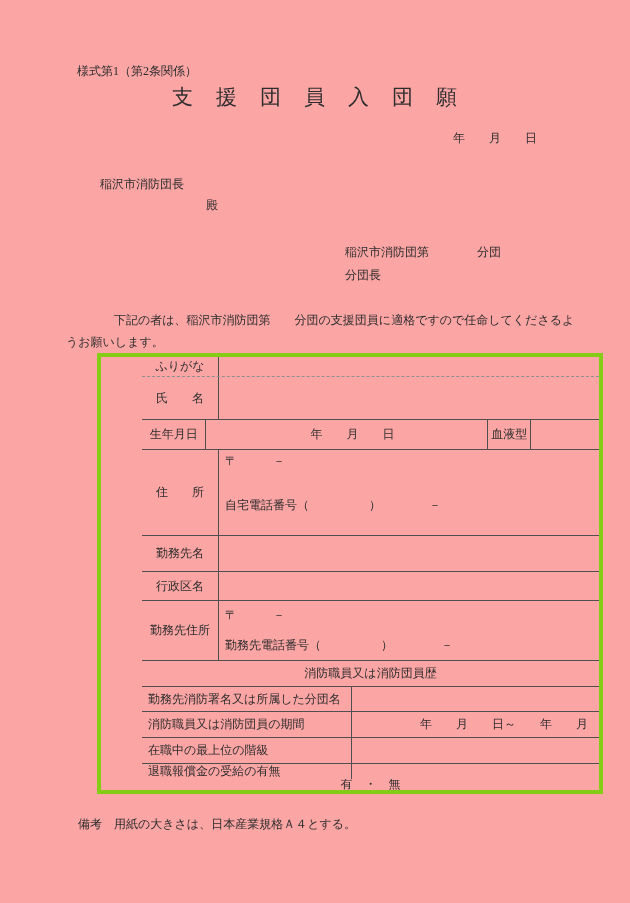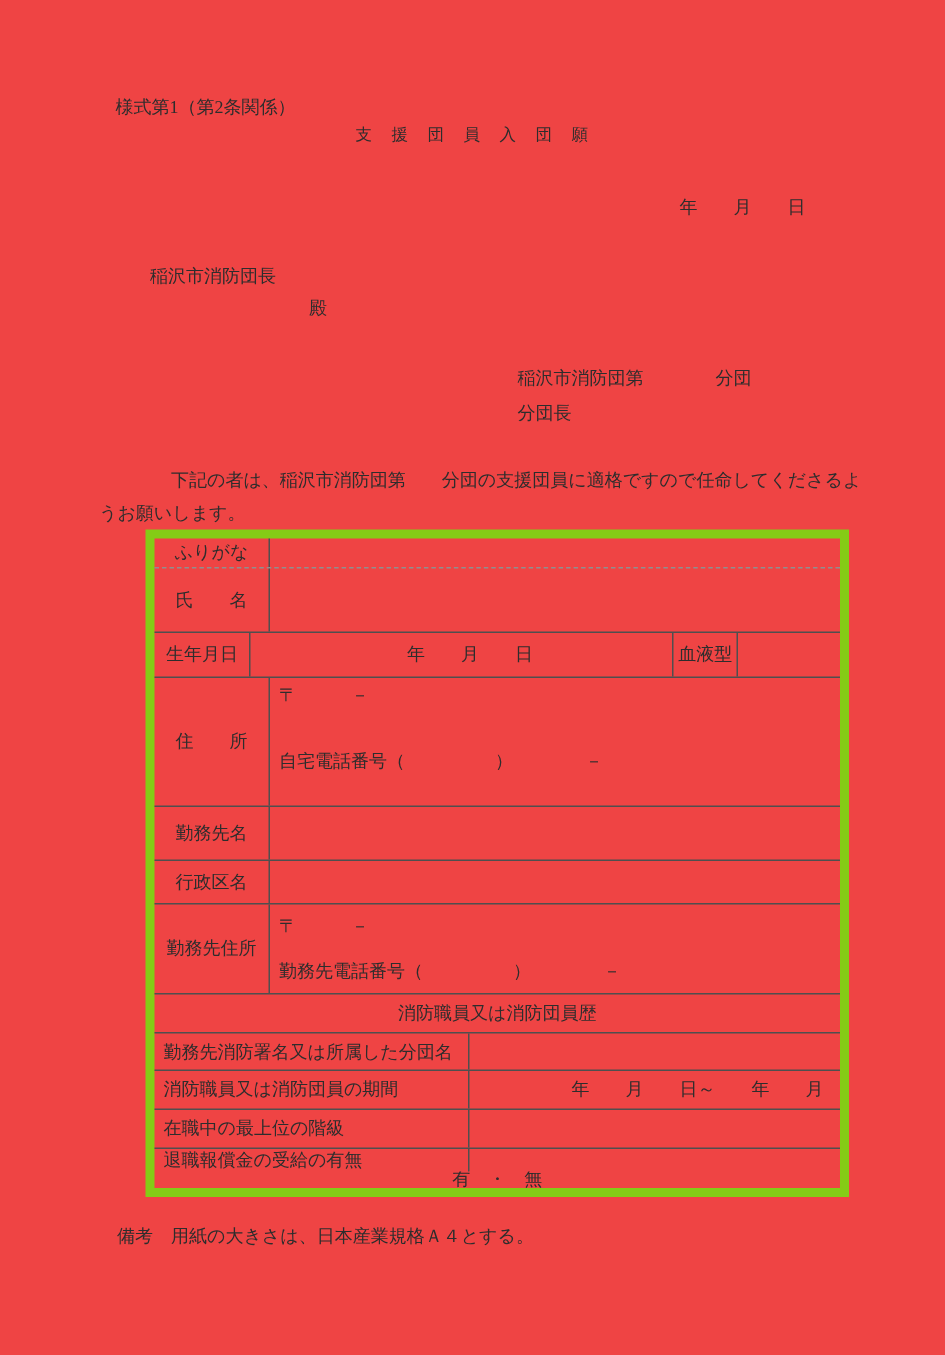--- a/index.html
+++ b/index.html
@@ -1,34 +1,34 @@
 <!DOCTYPE html>
 <html><head>
 <meta charset="utf-8">
 <style>
   html,body{margin:0;padding:0;background:#e8e8e8;}
   .page{
     position:relative;width:630px;height:903px;margin:0 auto;
-    background:#ef4444;color:#2d2d2d;
+    background:#fca5a5;color:#2d2d2d;
     font-family:"Liberation Serif","DejaVu Serif",serif;
     font-size:12px;line-height:1.25;overflow:hidden;
   }
   .abs{position:absolute;white-space:pre;}
   #formNumber{left:77px;top:64px;}
-  #title{left:0;top:84px;width:630px;text-align:center;font-size:11px;letter-spacing:1px;}
+  #title{left:0;top:84px;width:630px;text-align:center;font-size:21px;letter-spacing:1px;}
   #dateLine{left:453px;top:131px;}
   #addressee{left:100px;top:177px;}
   #honorific{left:206px;top:198px;}
   #sender1{left:345px;top:245px;}
   #sender2{left:345px;top:268px;}
   #body1{left:93px;top:313px;margin-left:21px;}
   #body2{left:66px;top:335px;}
   #note{left:78px;top:817px;}
 
-  .ft{position:absolute;left:97px;top:353px;width:457px;border:6px solid #84cc16;}
+  .ft{position:absolute;left:97px;top:353px;width:457px;border:4px solid #84cc16;padding-left:41px;}
   .tr{display:flex;align-items:stretch;border-bottom:1px solid #4f4f4f;}
   .tr:last-child{border-bottom:none;flex-direction:column;}
   .tr.dashed{border-bottom:1px dashed #8f8f8f;}
   .td{display:flex;align-items:center;white-space:pre;overflow:hidden;}
   .sep{border-right:1px solid #4f4f4f;}
   .lab{width:76px;justify-content:center;}
   .lab2{width:203px;padding-left:6px;}
   .fill{flex:1;}
   .center{justify-content:center;}
   .h19{height:19px}.h42{height:42px}.h29{height:29px}.h85{height:85px}

